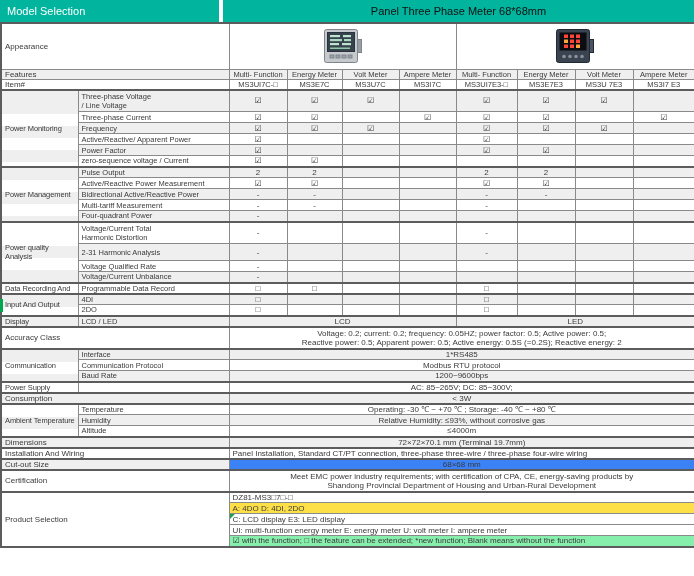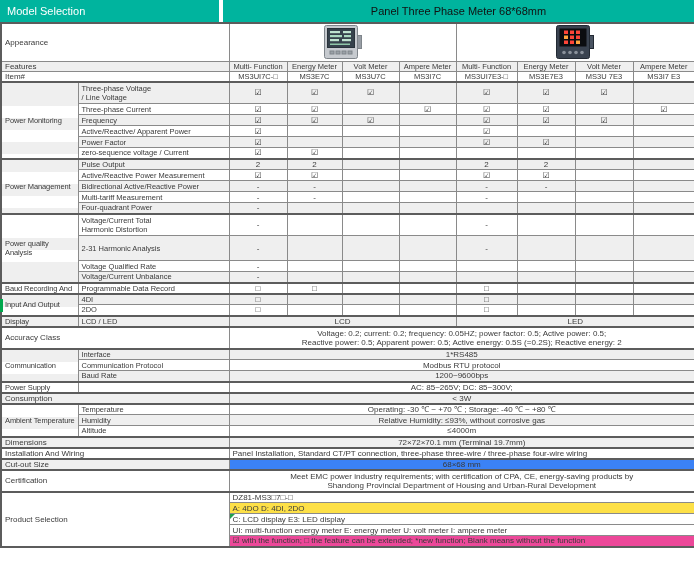--- a/index.html
+++ b/index.html
@@ -41,21 +41,21 @@
       <col style="width:58px">
         <col style="width:55px">
         <col style="width:57px">
         <col style="width:57px">
       <col style="width:61px">
         <col style="width:58px">
         <col style="width:58px">
         <col style="width:62px">
     </colgroup>
     <tbody>
-        <tr style="height: 38px; margin-left: 35px;">
+        <tr style="height: 46px; margin-left: 35px;">
           <td colspan="2" class="lab l" style="background: rgb(255, 255, 255);">Appearance</td>
           <td colspan="4" class="c" style="background: rgb(255, 255, 255);">
             <svg width="40" height="34" viewBox="0 0 40 34">
       <rect x="1.5" y="0.5" width="33" height="33" rx="2" fill="#c6cacf" stroke="#7f858b"></rect>
       <rect x="34.5" y="10.5" width="4" height="13" fill="#989ea5" stroke="#7f858b"></rect>
       <rect x="4.5" y="3.5" width="27" height="19" fill="#36424c" stroke="#2a333b"></rect>
       <rect x="7" y="6" width="10" height="2.2" fill="#bfe3cf"></rect>
               <rect x="20" y="6" width="8" height="2.2" fill="#bfe3cf"></rect>
       <rect x="7" y="10" width="12" height="2.2" fill="#a9d8bf"></rect>
               <rect x="21" y="10" width="7" height="2.2" fill="#a9d8bf"></rect>
@@ -242,21 +242,21 @@
 Harmonic Distortion</td>
           <td class="c sect" style="background: rgb(255, 255, 255);">-</td>
           <td class="c sect" style="background: rgb(255, 255, 255);"></td>
           <td class="c sect" style="background: rgb(255, 255, 255);"></td>
           <td class="c sect" style="background: rgb(255, 255, 255);"></td>
           <td class="c sect" style="background: rgb(255, 255, 255);">-</td>
           <td class="c sect" style="background: rgb(255, 255, 255);"></td>
           <td class="c sect" style="background: rgb(255, 255, 255);"></td>
           <td class="c sect" style="background: rgb(255, 255, 255);"></td>
         </tr>
-        <tr style="height: 25px;">
+        <tr style="height: 17px;">
           <td class="sub l pre" style="background: rgb(239, 239, 239);">2-31 Harmonic Analysis</td>
           <td class="c" style="background: rgb(239, 239, 239);">-</td>
           <td class="c" style="background: rgb(239, 239, 239);"></td>
           <td class="c" style="background: rgb(239, 239, 239);"></td>
           <td class="c" style="background: rgb(239, 239, 239);"></td>
           <td class="c" style="background: rgb(239, 239, 239);">-</td>
           <td class="c" style="background: rgb(239, 239, 239);"></td>
           <td class="c" style="background: rgb(239, 239, 239);"></td>
           <td class="c" style="background: rgb(239, 239, 239);"></td>
         </tr>
@@ -276,21 +276,21 @@
           <td class="c" style="background: rgb(239, 239, 239);">-</td>
           <td class="c" style="background: rgb(239, 239, 239);"></td>
           <td class="c" style="background: rgb(239, 239, 239);"></td>
           <td class="c" style="background: rgb(239, 239, 239);"></td>
           <td class="c" style="background: rgb(239, 239, 239);"></td>
           <td class="c" style="background: rgb(239, 239, 239);"></td>
           <td class="c" style="background: rgb(239, 239, 239);"></td>
           <td class="c" style="background: rgb(239, 239, 239);"></td>
         </tr>
         <tr style="height: 11px;">
-          <td rowspan="1" class="cat l pre sect" style="background: rgb(255, 255, 255);">Baud Recording And</td>
+          <td rowspan="1" class="cat l pre sect" style="background: rgb(255, 255, 255);">Data Recording And</td>
           <td class="sub l pre sect" style="background: rgb(255, 255, 255);">Programmable Data Record</td>
           <td class="c sect" style="background: rgb(255, 255, 255);">□</td>
           <td class="c sect" style="background: rgb(255, 255, 255);">□</td>
           <td class="c sect" style="background: rgb(255, 255, 255);"></td>
           <td class="c sect" style="background: rgb(255, 255, 255);"></td>
           <td class="c sect" style="background: rgb(255, 255, 255);">□</td>
           <td class="c sect" style="background: rgb(255, 255, 255);"></td>
           <td class="c sect" style="background: rgb(255, 255, 255);"></td>
           <td class="c sect" style="background: rgb(255, 255, 255);"></td>
         </tr>
@@ -387,20 +387,20 @@
         <tr style="height: 11px;">
           <td colspan="8" class="l" style="background: #fde047;">A: 4DO D: 4DI, 2DO</td>
         </tr>
         <tr style="height: 11px;">
           <td colspan="8" class="l gc" style="background: rgb(255, 255, 255);">C: LCD display E3: LED display</td>
         </tr>
         <tr style="height: 11px;">
           <td colspan="8" class="l" style="background: rgb(255, 255, 255);">UI: multi-function energy meter E: energy meter U: volt meter I: ampere meter</td>
         </tr>
         <tr style="height: 11px;">
-          <td colspan="8" class="l" style="background: #ec4899;">☑ with the function; □ the feature can be extended; *new function; Blank means without the function</td>
+          <td colspan="8" class="l" style="background: #86efac;">☑ with the function; □ the feature can be extended; *new function; Blank means without the function</td>
         </tr>
       </tbody>
   </table>
 
   <div class="green-edge"></div>
 
 </div>
 
 </body></html>

